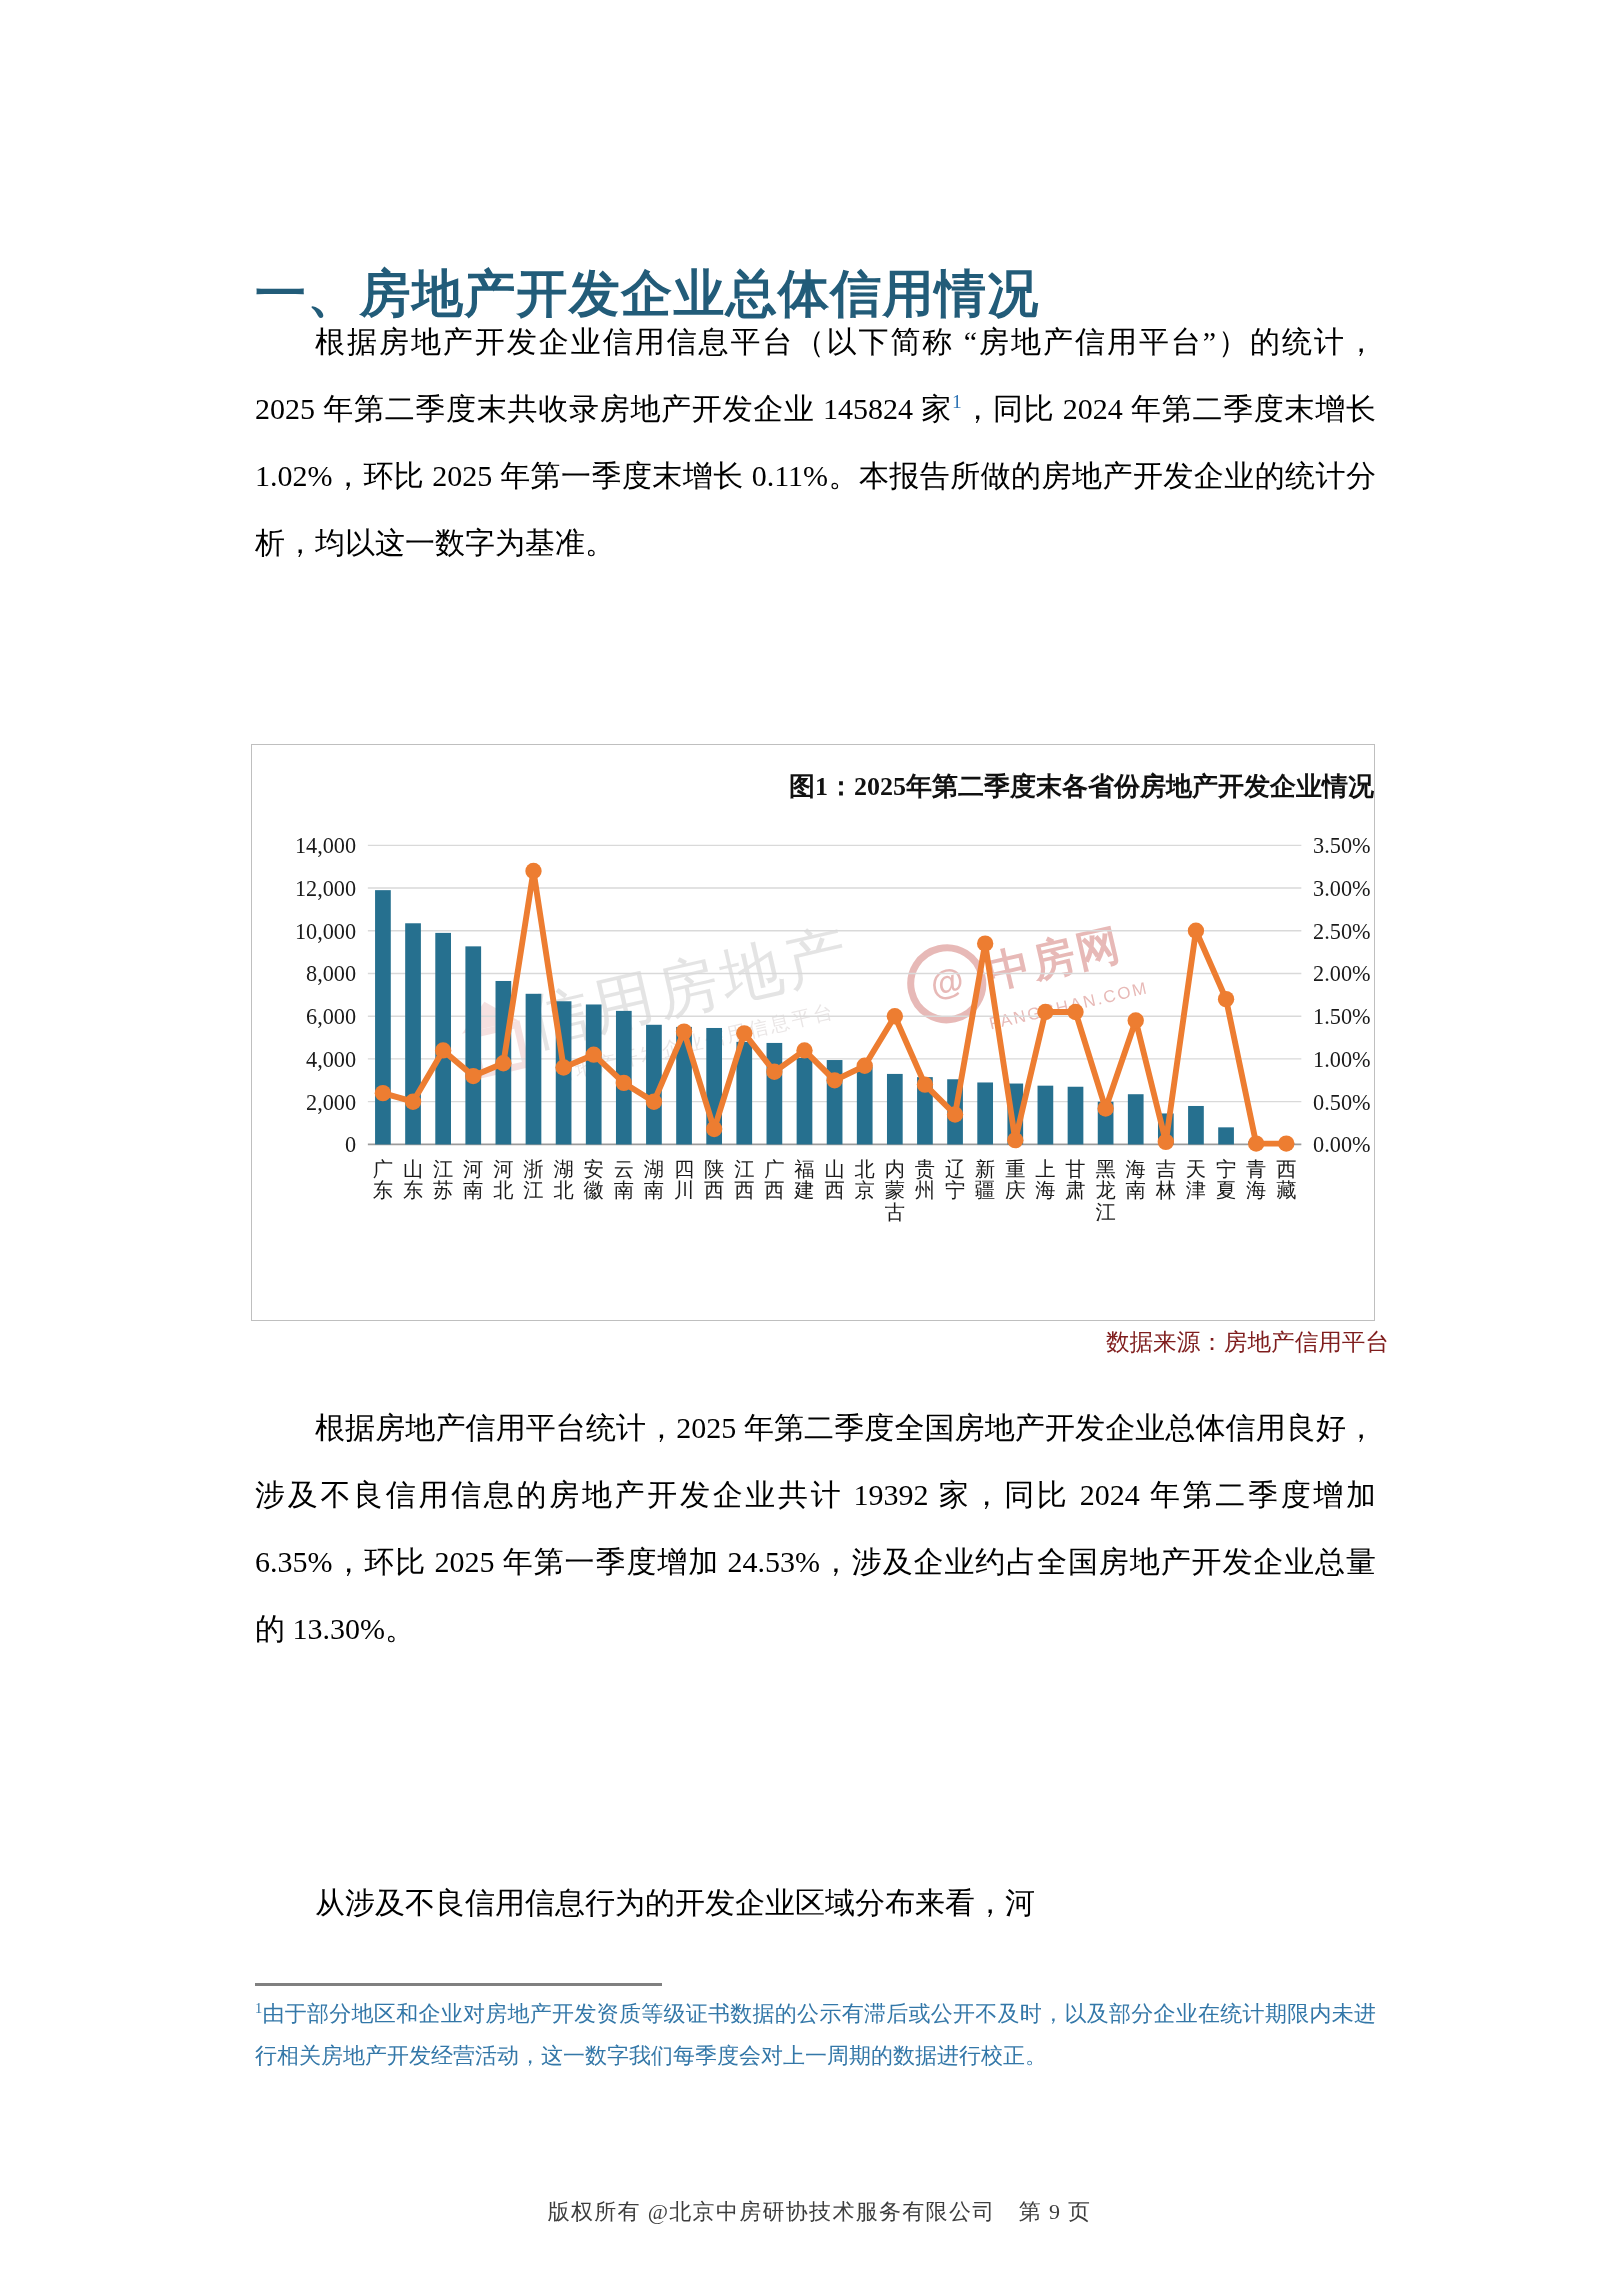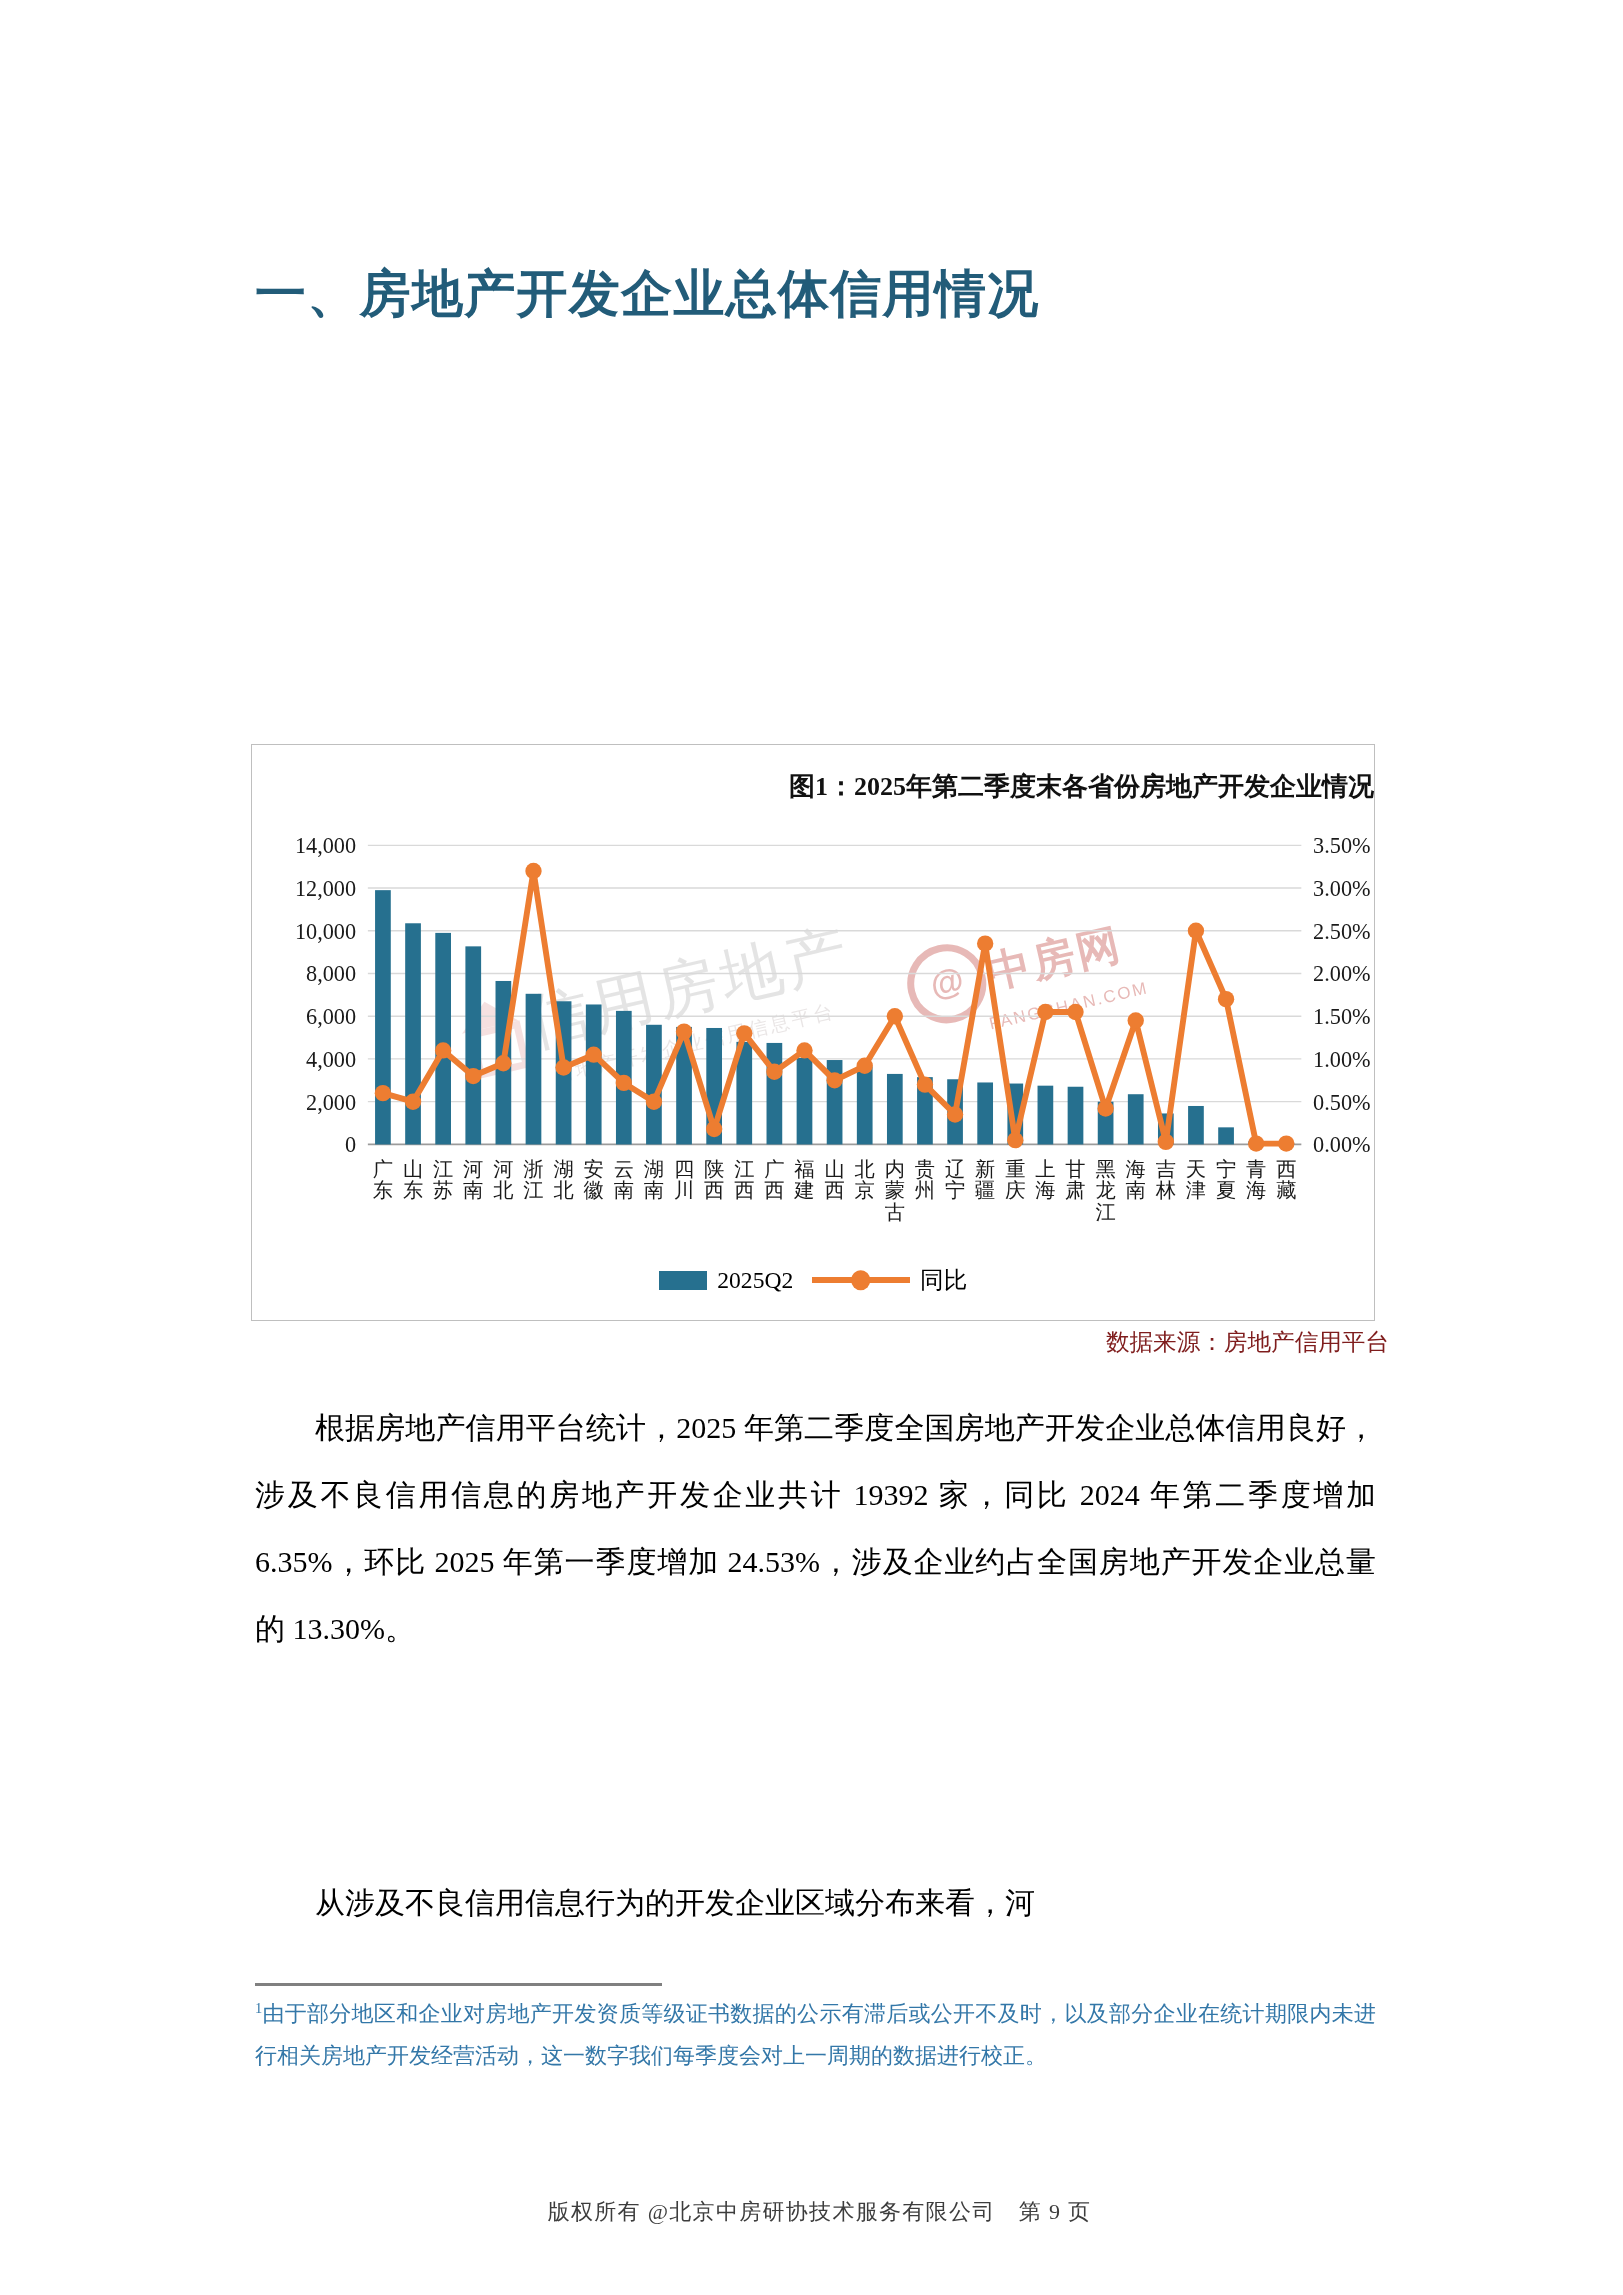--- a/index.html
+++ b/index.html
@@ -56,20 +56,21 @@
   .footer{position:absolute;left:0;top:2197px;width:100%;text-align:center;
           font-size:22px;color:#3d3d3d;letter-spacing:1.3px;}
 </style>
 </head>
 <body>
 
 <div class="page">
 
   <h1 class="heading">一、房地产开发企业总体信用情况</h1>
 
+  <p class="body-par par1"><span>根据房地产开发企业信用信息平台（以下简称 “房地产信用平台”）的统计， 2025 年第二季度末共收录房地产开发企业 145824 家</span><sup class="fnref">1</sup><span>，同比 2024 年第二季度末增长 1.02%，环比 2025 年第一季度末增长 0.11%。本报告所做的房地产开发企业的统计分析，均以这一数字为基准。</span></p>
 
   <div class="chart-box">
     <div class="wm1">
       <span class="wm1-house"></span>
       <span class="wm1-text">信用房地产</span>
       <span class="wm1-sub">房地产开发企业信用信息平台</span>
     </div>
     <div class="wm2">
       <span class="wm2-ring">@</span>
       <span class="wm2-cn">中房网</span>
@@ -189,32 +190,20 @@
         <text x="1258" y="658" text-anchor="middle" class="xlab"><tspan x="1258" dy="0">甘</tspan><tspan x="1258" dy="33">肃</tspan></text>
         <text x="1304" y="658" text-anchor="middle" class="xlab"><tspan x="1304" dy="0">黑</tspan><tspan x="1304" dy="33">龙</tspan><tspan x="1304" dy="33">江</tspan></text>
         <text x="1350" y="658" text-anchor="middle" class="xlab"><tspan x="1350" dy="0">海</tspan><tspan x="1350" dy="33">南</tspan></text>
         <text x="1396" y="658" text-anchor="middle" class="xlab"><tspan x="1396" dy="0">吉</tspan><tspan x="1396" dy="33">林</tspan></text>
         <text x="1442" y="658" text-anchor="middle" class="xlab"><tspan x="1442" dy="0">天</tspan><tspan x="1442" dy="33">津</tspan></text>
         <text x="1488" y="658" text-anchor="middle" class="xlab"><tspan x="1488" dy="0">宁</tspan><tspan x="1488" dy="33">夏</tspan></text>
         <text x="1534" y="658" text-anchor="middle" class="xlab"><tspan x="1534" dy="0">青</tspan><tspan x="1534" dy="33">海</tspan></text>
         <text x="1580" y="658" text-anchor="middle" class="xlab"><tspan x="1580" dy="0">西</tspan><tspan x="1580" dy="33">藏</tspan></text>
       </svg>
     <div class="chart-title">图1：2025年第二季度末各省份房地产开发企业情况</div>
-    <div class="chart-legend">
-        <span class="lg-item">
-          <span class="lg-swatch" style="background: rgb(38, 112, 143);"></span>
-          <span>2025Q2</span>
-        </span>
-        <span class="lg-item">
-          <span class="lg-line" style="background: rgb(237, 125, 49);">
-            <span class="lg-dot" style="background: rgb(237, 125, 49);"></span>
-          </span>
-          <span>同比</span>
-        </span>
-      </div>
   </div>
 
   <div class="source-note">数据来源：房地产信用平台</div>
 
   <p class="body-par par2">根据房地产信用平台统计，2025 年第二季度全国房地产开发企业总体信用良好，涉及不良信用信息的房地产开发企业共计 19392 家，同比 2024 年第二季度增加 6.35%，环比 2025 年第一季度增加 24.53%，涉及企业约占全国房地产开发企业总量的 13.30%。</p>
   <p class="body-par par3">从涉及不良信用信息行为的开发企业区域分布来看，河</p>
 
   <div class="fn-divider"></div>
   <div class="footnote"><sup>1</sup><span>由于部分地区和企业对房地产开发资质等级证书数据的公示有滞后或公开不及时，以及部分企业在统计期限内未进行相关房地产开发经营活动，这一数字我们每季度会对上一周期的数据进行校正。</span></div>
 

